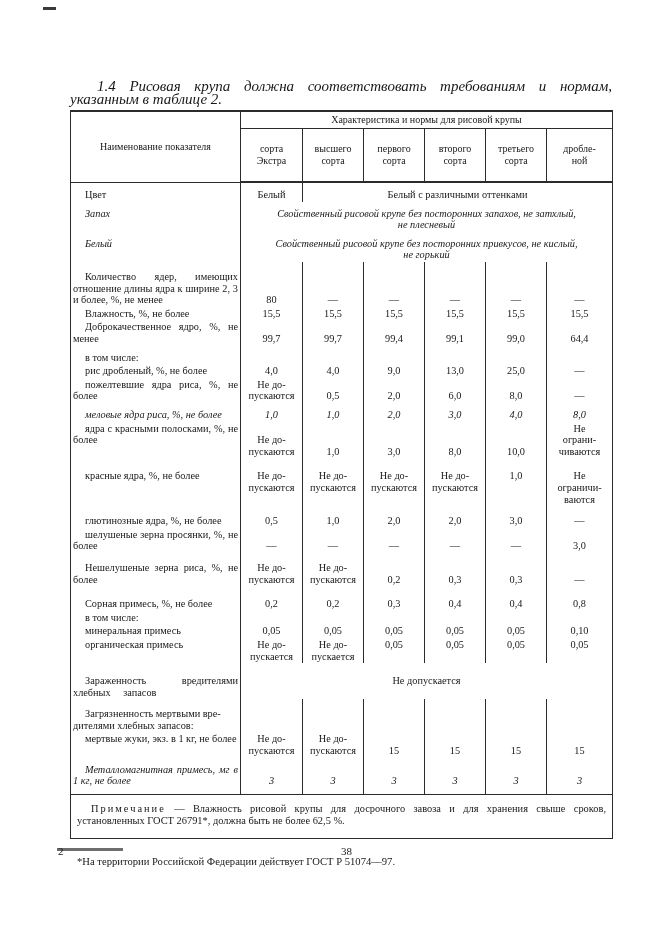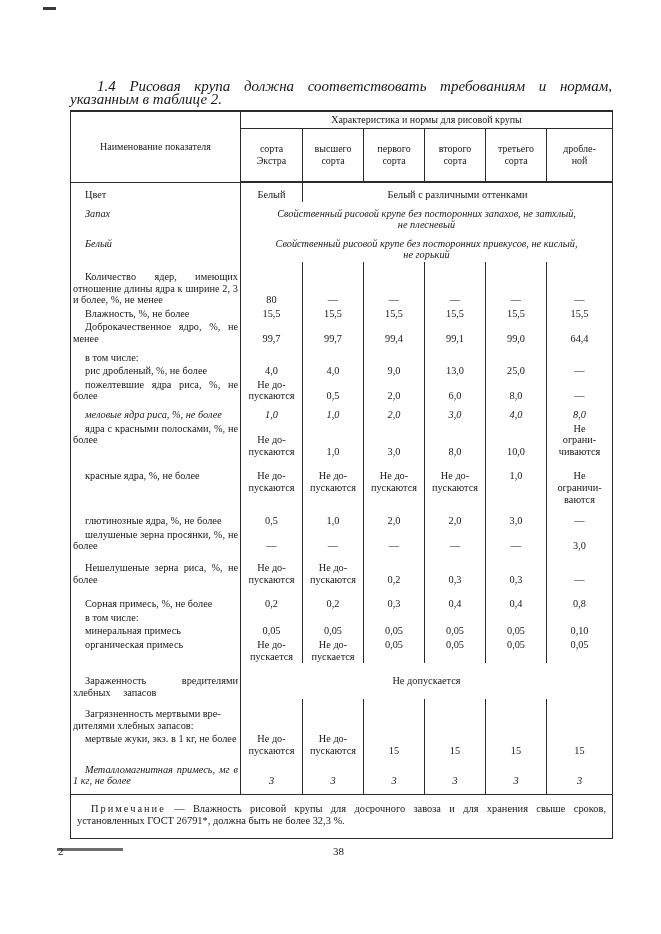--- a/index.html
+++ b/index.html
@@ -66,21 +66,21 @@
   }
   .note-p { margin: 0; font-size: 10.4px; line-height: 12.5px; text-indent: 14px; }
   .note-label { letter-spacing: 2px; margin-top: 12px; }
   .footnote-rule {
     width: 66px; height: 3px; background: #6e6e6e;
     margin: 9px 0 0 -13px;
   }
   .footnote { margin: 5px 0 0 0; font-size: 10.6px; text-indent: 7px; }
   .pgnum { position: absolute; top: 845px; font-size: 11px; margin: 0; }
   .pg-left { left: 58px; }
-  .pg-center { left: 333px; }
+  .pg-center { left: 341px; }
 </style>
 </head>
 <body>
 
 <div class="scan-dash"></div>
 
 <div class="page">
   <p class="intro">1.4  Рисовая крупа должна соответствовать требованиям и нормам, указанным в таблице 2.</p>
 
   <table class="spec">
@@ -316,23 +316,24 @@
         <td class="name"><span class="nm">Металломагнитная примесь, мг в 1 кг, не более</span></td>
         <td class="val">3</td>
         <td class="val">3</td>
         <td class="val">3</td>
         <td class="val">3</td>
         <td class="val">3</td>
         <td class="val">3</td>
       </tr>
       <tr class="note-row">
         <td colspan="7">
-          <p class="note-p"><span class="note-label">Примечание</span> <span>— Влажность рисовой крупы для досрочного завоза и для хранения свыше сроков, установленных ГОСТ  26791*, должна быть не более 32,3 %.</span></p>
+          <p class="note-p"><span class="note-label">Примечание</span> <span>— Влажность рисовой крупы для досрочного завоза и для хранения свыше сроков, установленных ГОСТ  26791*, должна быть не более 62,5 %.</span></p>
         </td>
       </tr>
     </tbody>
   </table>
 
   <div class="footnote-rule"></div>
+  <p class="footnote">*На территории Российской Федерации действует ГОСТ Р 51074—97.</p>
 </div>
 
 <p class="pgnum pg-left">2</p>
 <p class="pgnum pg-center">38</p>
 
 </body></html>

